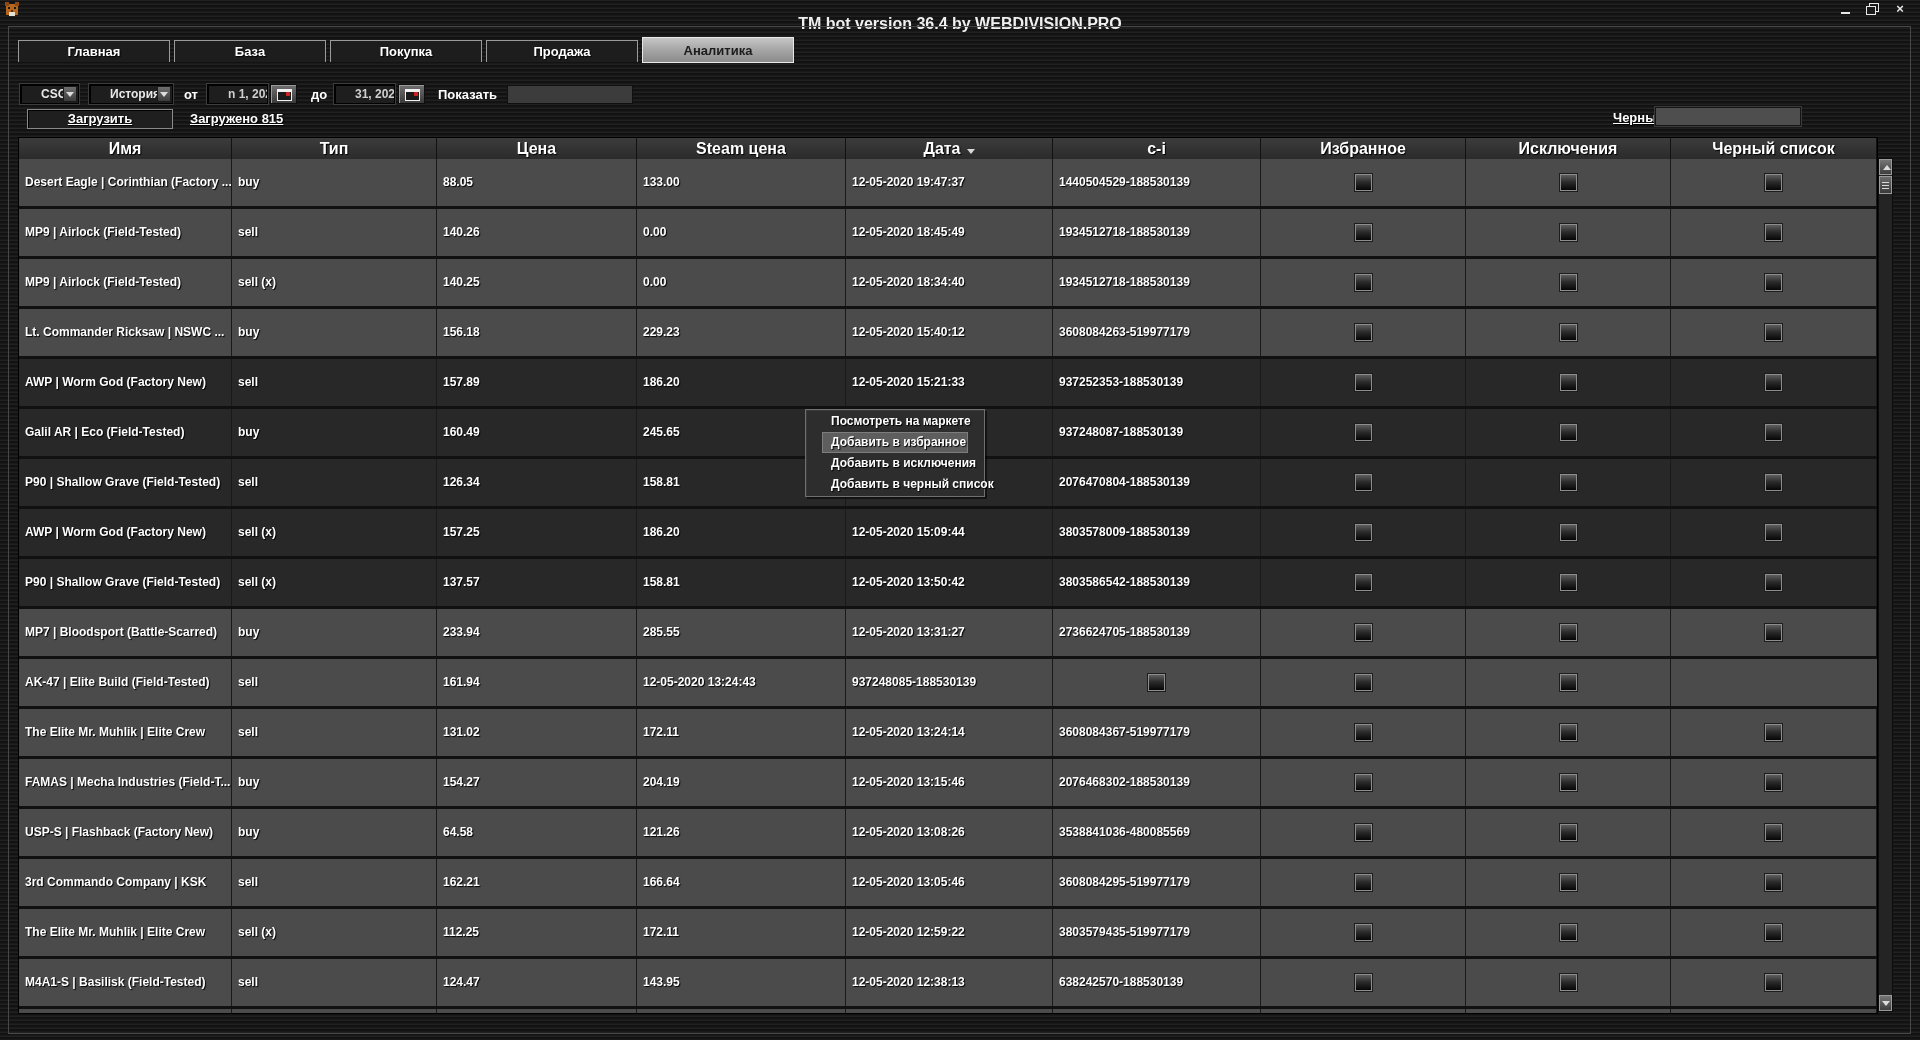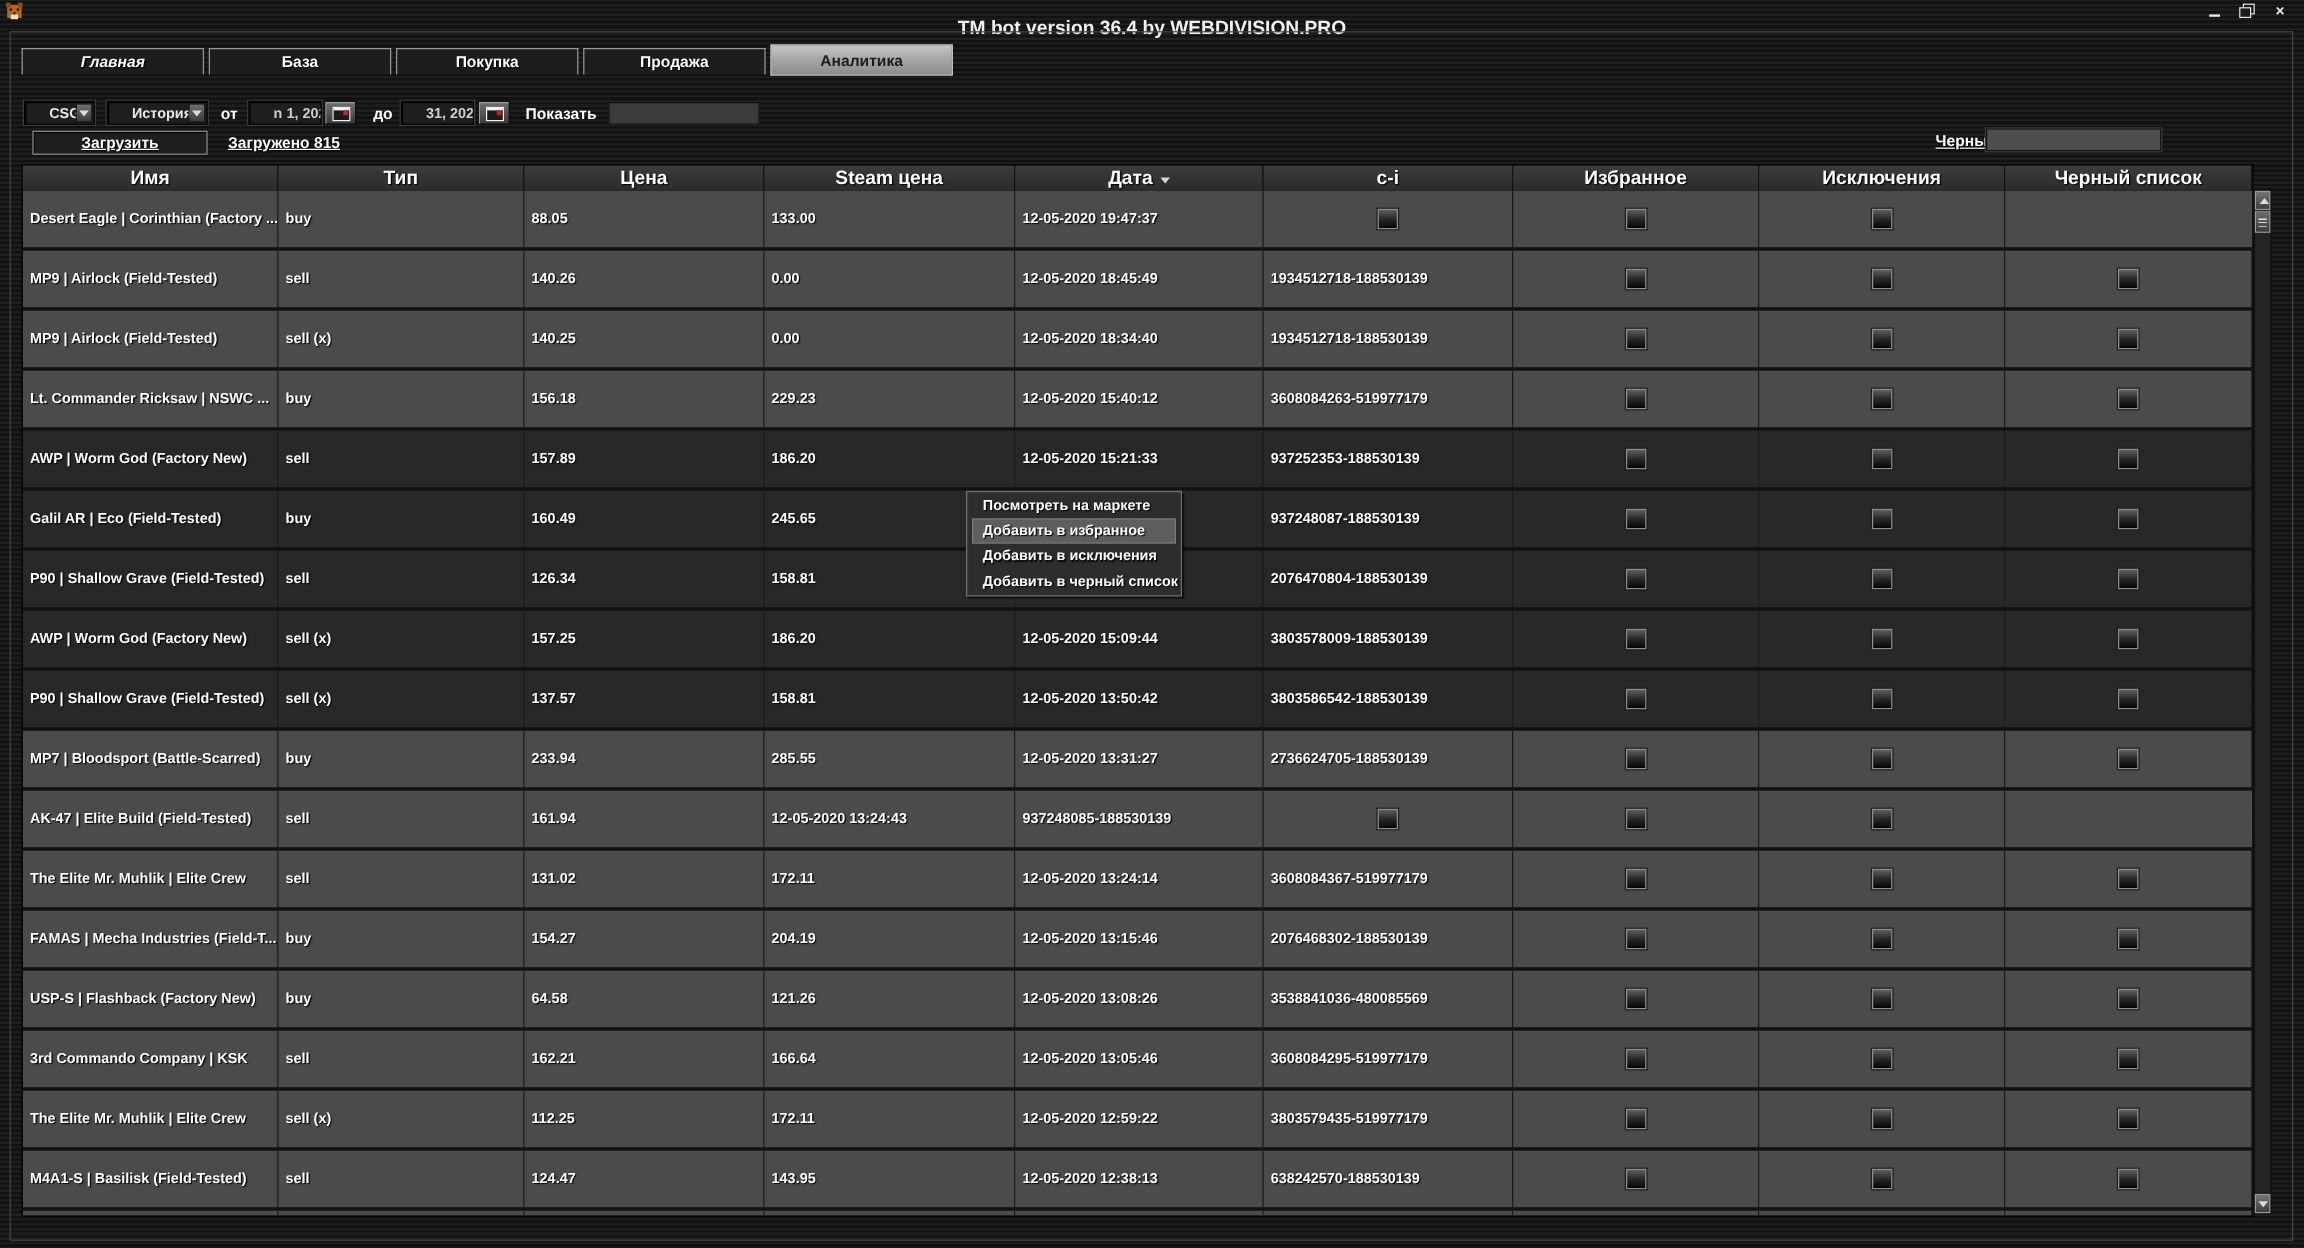--- a/index.html
+++ b/index.html
@@ -80,21 +80,21 @@
   .scrollbtn{position:absolute;left:0;width:13px;height:16px;
     background:linear-gradient(180deg,#757575,#3e3e3e);border:1px solid #9a9a9a;box-sizing:border-box;}
   #scroll-up{top:0;} #scroll-down{bottom:0;}
   #scroll-thumb{position:absolute;left:0;top:17px;width:13px;height:18px;
     background:linear-gradient(180deg,#6a6a6a,#3a3a3a);border:1px solid #9a9a9a;box-sizing:border-box;}
   #scroll-thumb .grip{position:absolute;left:2px;top:5px;width:7px;height:7px;
     background:repeating-linear-gradient(180deg,#d8d8d8 0 1px,transparent 1px 3px);}
   
   #context-menu{position:absolute;left:805px;top:409px;width:180px;background:#2d2d2d;
     border:1px solid #6f6f6f;box-sizing:border-box;
-    box-shadow:2px 2px 0 rgba(0,0,0,0.55), inset 1px 1px 0 rgba(255,255,255,0.07);padding:1px 4px;}
+    box-shadow:2px 2px 0 rgba(0,0,0,0.55), inset 1px 1px 0 rgba(255,255,255,0.07);padding:1px 16px;}
   .menu-item{height:21px;line-height:21px;font-size:12px;color:#fff;padding-left:9px;
     white-space:nowrap;text-shadow:1px 1px 1px #000;cursor:default;}
   .menu-item.highlight{background:#5e5e5e;box-shadow:inset 0 0 0 1px #7d7d7d;}
 </style>
 </head>
 <body>
 
 <div id="titlebar">
   <svg id="app-icon" viewBox="0 0 14 15">
     <rect x="1" y="2" width="12" height="11" fill="#b5651d"></rect>
@@ -112,21 +112,21 @@
   <div id="btn-restore" class="winbtn">
       <div class="sq sq1"></div>
       <div class="sq sq2"></div>
     </div>
   <div id="btn-close" class="winbtn">×</div>
 </div>
 
 <div id="frame"></div>
 
 <div id="tab-bar">
-    <div class="tab" style="left: 18px; font-style: italic;">Главная</div>
+    <div class="tab" style="left: 18px;">Главная</div>
     <div class="tab" style="left: 174px;">База</div>
     <div class="tab" style="left: 330px;">Покупка</div>
     <div class="tab" style="left: 486px;">Продажа</div>
     <div class="tab active" style="left: 642px;">Аналитика</div>
   </div>
 
 <div class="fieldbox" style="left:20px;top:84px;width:59px;">
   <span>CSGO</span>
   <span class="combo-arrow">
       <span class="tri-down"></span>
@@ -178,20 +178,21 @@
       <div class="hcell">Исключения</div>
       <div class="hcell">Черный список</div>
     </div>
   <div id="table-body">
       <div class="row grid">
         <div class="cell">Desert Eagle | Corinthian (Factory ...</div>
         <div class="cell">buy</div>
         <div class="cell">88.05</div>
         <div class="cell">133.00</div>
         <div class="cell">12-05-2020 19:47:37</div>
+        <div class="cell">1440504529-188530139</div>
         <div class="cell center">
           <div class="checkbox"></div>
         </div>
         <div class="cell center">
           <div class="checkbox"></div>
         </div>
         <div class="cell center">
           <div class="checkbox"></div>
         </div>
       </div>

